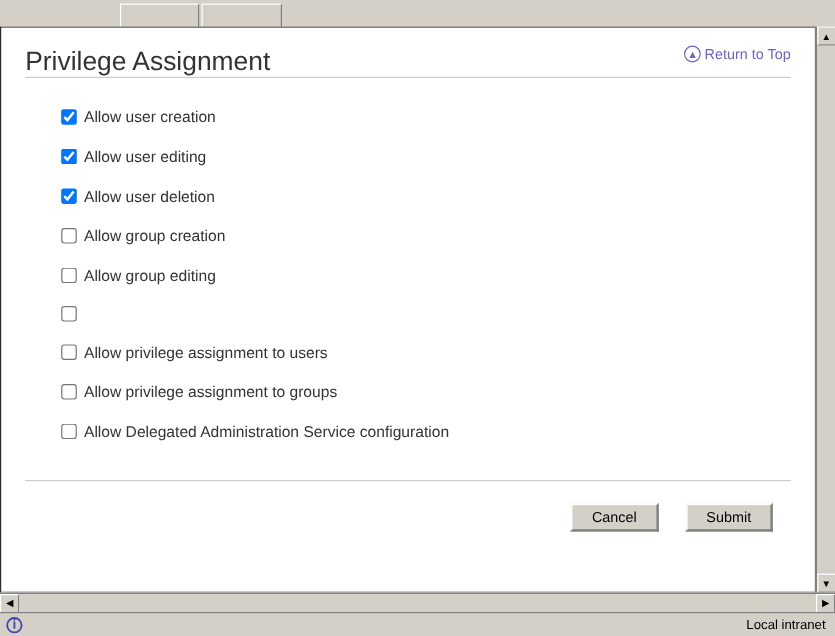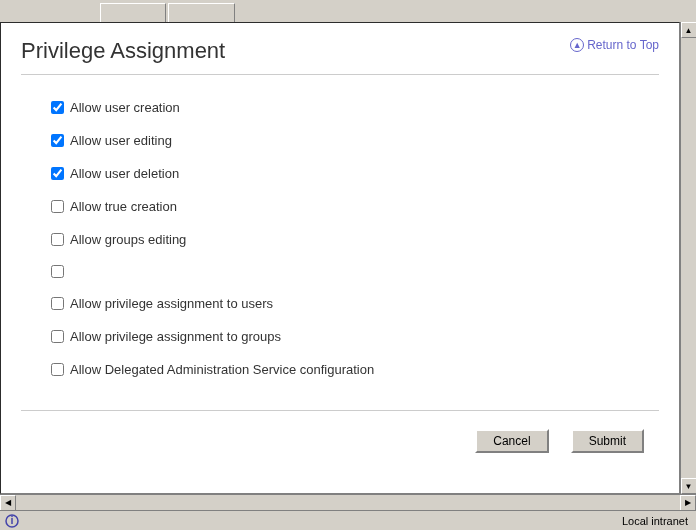--- a/index.html
+++ b/index.html
@@ -140,21 +140,20 @@
     
     .page-inner {
       padding: 15px 20px;
       min-height: 400px;
     }
 
     .page-header {
       display: flex;
       justify-content: space-between;
       align-items: flex-start;
-      padding-bottom: 10px;
       border-bottom: 1px solid #ccc;
       margin-bottom: 20px;
     }
 
     .page-title {
       font-size: 22px;
       font-weight: normal;
       color: #333;
     }
 
@@ -329,26 +328,26 @@
             <label class="checkbox-label" for="cb2">Allow user editing</label>
           </div>
 
           <div class="checkbox-item">
             <input type="checkbox" id="cb3" checked="" style="">
             <label class="checkbox-label" for="cb3">Allow user deletion</label>
           </div>
 
           <div class="checkbox-item">
             <input type="checkbox" id="cb4" style="">
-            <label class="checkbox-label" for="cb4">Allow true creation</label>
+            <label class="checkbox-label" for="cb4">Allow group creation</label>
           </div>
 
           <div class="checkbox-item">
             <input type="checkbox" id="cb5" style="">
-            <label class="checkbox-label" for="cb5">Allow groups editing</label>
+            <label class="checkbox-label" for="cb5">Allow group editing</label>
           </div>
 
           <div class="checkbox-item">
             <input type="checkbox" id="cb6" style="">
           </div>
 
           <div class="checkbox-item">
             <input type="checkbox" id="cb7" style="">
             <label class="checkbox-label" for="cb7">Allow privilege assignment to users</label>
           </div>

